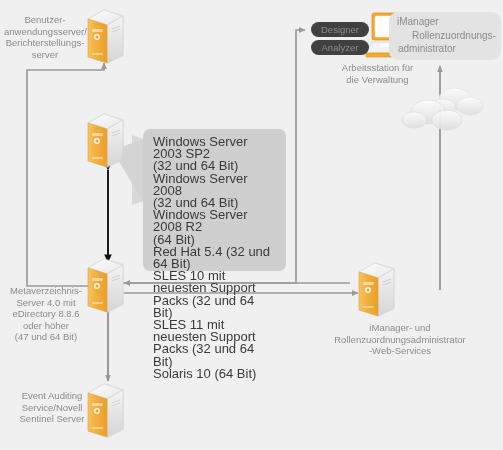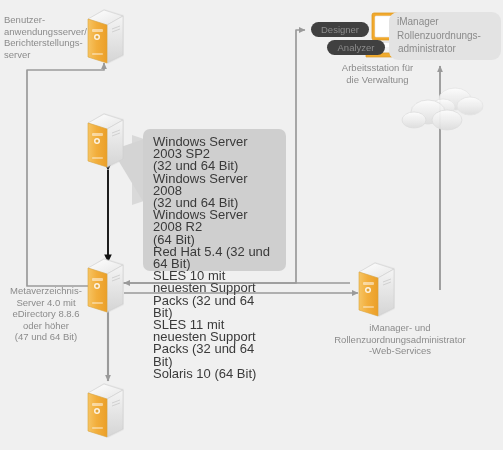--- a/index.html
+++ b/index.html
@@ -15,21 +15,21 @@
   svg.layer{pointer-events:none;}
 
   .lbl{
     position:absolute;
     color:#8b8b8b;
     font-size:9.5px;
     line-height:11.5px;
     text-align:center;
     white-space:pre-line;
   }
-  .lbl.right{text-align:left;}
+  .lbl.right{text-align:center;}
 
   
   .callout{
     position:absolute;
     background:#cfcfcf;
     border-radius:7px;
     color:#3a3a3a;
     font-size:13px;
     line-height:12.2px;
     padding:7px 9px 7px 10px;
@@ -216,25 +216,25 @@
       <polygon points="2,41 46,41 46,45 2,45" fill="#f0ab2f" stroke="#dd9a22" stroke-width="0.7"></polygon>
       <rect x="8" y="1" width="31" height="27" rx="2" fill="#f2a92c" stroke="#dd9a22" stroke-width="0.8"></rect>
       <rect x="11" y="4" width="25" height="21" rx="1" fill="#ffffff" stroke="#e8e8e8" stroke-width="0.6"></rect>
       <rect x="16" y="31" width="15" height="4" rx="1.2" fill="#ffffff" opacity="0.85"></rect>
       <rect x="26" y="42" width="11" height="2" rx="1" fill="#ffffff" opacity="0.6"></rect>
     </g>
   </svg>
 
   <div class="panel" style="left:389px;top:12px;width:112px;height:48px;"></div>
   <div class="imgr-text" style="left:397px;top:15px;">iManager</div>
-  <div class="imgr-text" style="left:397px;top:29px;">Rollenzuordnungs-</div>
+  <div class="imgr-text" style="left:412px;top:29px;">Rollenzuordnungs-</div>
   <div class="imgr-text" style="left:398px;top:42px;">administrator</div>
 
   <div class="pill" style="left:311px;top:22px;width:58px;height:15px;">Designer</div>
-  <div class="pill" style="left:327px;top:40px;width:58px;height:15px;">Analyzer</div>
+  <div class="pill" style="left:311px;top:40px;width:58px;height:15px;">Analyzer</div>
 
   <div class="callout" style="left:143px;top:129px;width:143px;height:142px;">Windows Server 2003 SP2
  (32 und 64 Bit)
 Windows Server 2008
  (32 und 64 Bit)
 Windows Server 2008 R2
  (64 Bit)
 Red Hat 5.4 (32 und 64 Bit)
 SLES 10 mit neuesten Support
  Packs (32 und 64 Bit)
@@ -247,20 +247,23 @@
 Berichterstellungs-
 server</div>
 
 
   <div class="lbl" style="left:2px;top:285px;width:88px;">Metaverzeichnis-
 Server 4.0 mit
 eDirectory 8.8.6
 oder höher
 (47 und 64 Bit)</div>
 
+  <div class="lbl" style="left:14px;top:390px;width:76px;">Event Auditing
+Service/Novell
+Sentinel Server</div>
 
   <div class="lbl" style="left:325px;top:62px;width:105px;">Arbeitsstation für
 die Verwaltung</div>
 
   <div class="lbl" style="left:320px;top:322px;width:160px;">iManager- und
 Rollenzuordnungsadministrator
 -Web-Services</div>
 
 </div>
 

